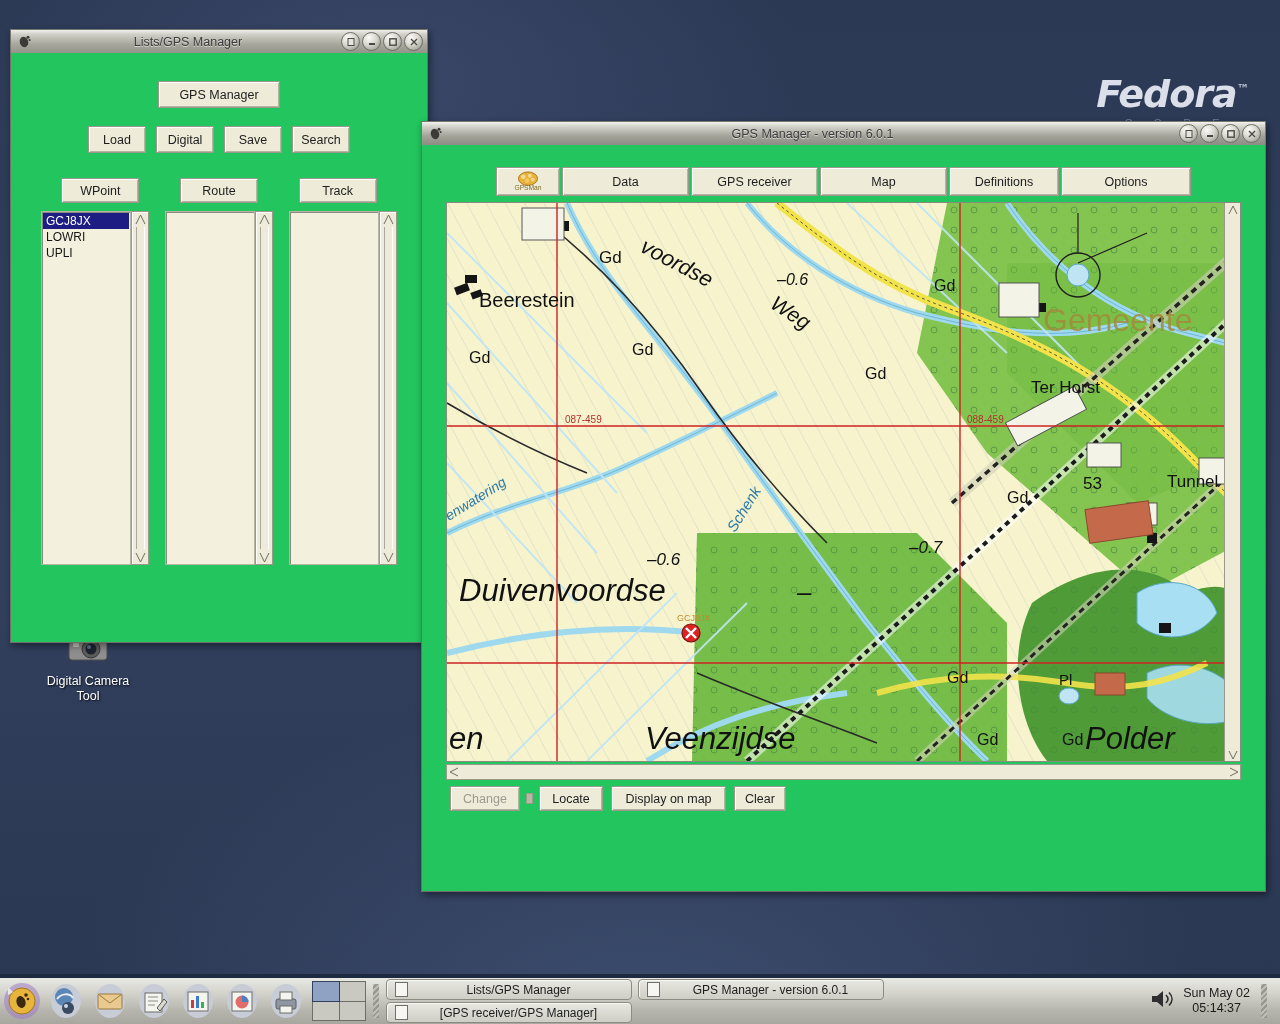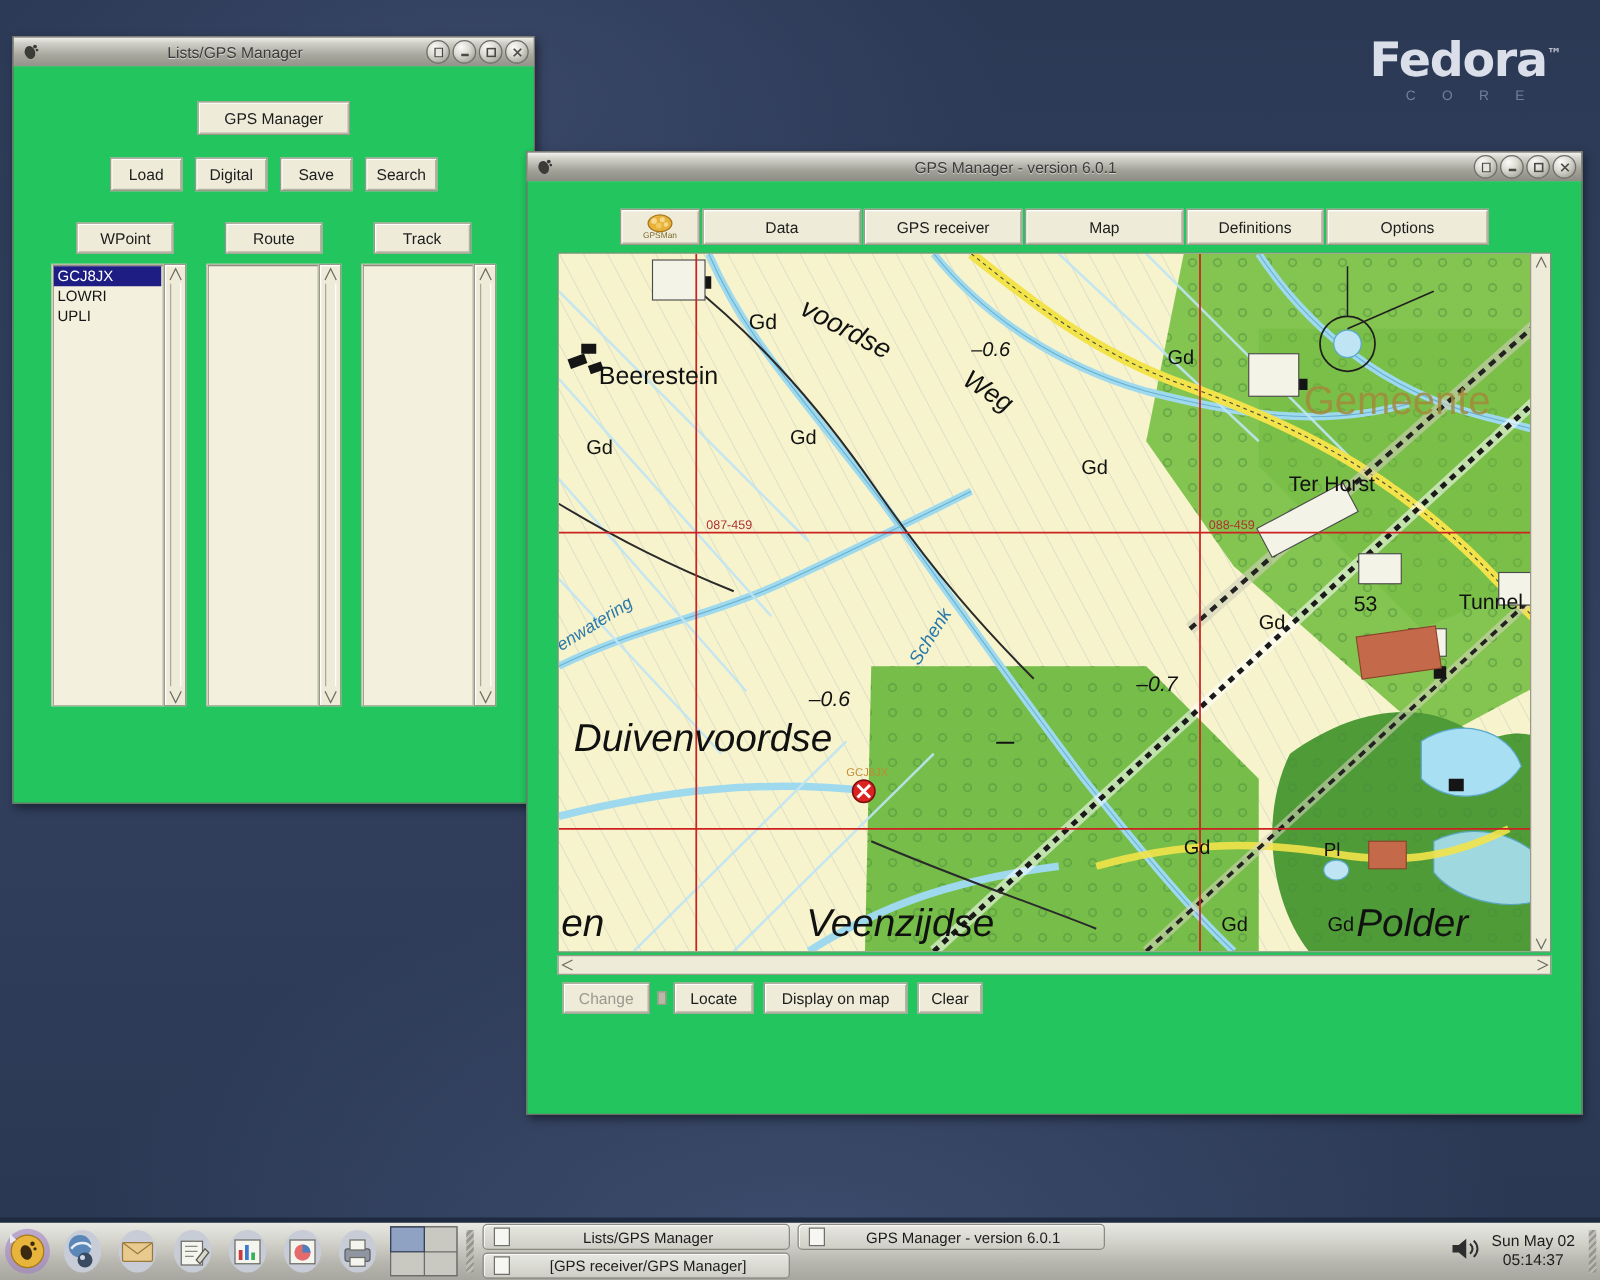--- a/index.html
+++ b/index.html
@@ -16,22 +16,22 @@
       radial-gradient(ellipse 900px 500px at 50% 100%, #3d4d6e 0%, rgba(61,77,110,0) 65%),
       radial-gradient(ellipse 700px 400px at 30% 8%, #3a4768 0%, rgba(58,71,104,0) 60%),
       linear-gradient(180deg,#2b3955 0%,#32405e 55%,#2a3752 100%);
   }
   #fedora-logo{
     position:absolute;right:18px;top:24px;width:180px;text-align:center;
     pointer-events:none;
   }
   #fedora-logo .fw{
     font-family:"DejaVu Sans",sans-serif;
-    font-weight:bold;font-size:38px;color:#e9edf6;
-    letter-spacing:-1px;line-height:38px;opacity:.92;
+    font-style:italic;font-weight:bold;font-size:38px;color:#e9edf6;
+    letter-spacing:-1px;line-height:38px;opacity:.92;margin-top:46px;
   }
   #fedora-logo .fw sup{font-size:12px;vertical-align:super;opacity:.8;}
   #fedora-logo .fc{
     font-size:11px;letter-spacing:9px;color:#7e8aa6;margin-top:4px;
     padding-left:9px;opacity:.85;
   }
   
   #desk-icon{
     position:absolute;left:30px;top:618px;width:116px;text-align:center;cursor:pointer;
   }
@@ -179,33 +179,50 @@
   .taskbtn{
     height:19px;border-radius:4px;display:flex;align-items:center;gap:6px;padding:0 8px;
     background:linear-gradient(180deg,#e8e8e2 0%,#cecec6 100%);
     border:1px solid #8b8b83;font-size:12px;color:#1c1c1c;cursor:pointer;
     box-shadow:inset 1px 1px 0 rgba(255,255,255,.7);
   }
   .taskbtn .tk{flex:1;text-align:center;white-space:nowrap;overflow:hidden;}
   .taskbtn .tdoc{
     width:11px;height:13px;background:#f6f6f2;border:1px solid #70706a;flex:none;
   }
-  #tray{display:flex;align-items:center;gap:8px;}
+  #tray{display:flex;align-items:center;gap:8px;padding-right:10px;}
   #clock{font-size:12.5px;color:#1c1c1c;line-height:15px;text-align:center;}
 </style>
 </head>
 <body>
 
 <div id="desktop">
 
   <div id="fedora-logo">
     <div class="fw"><span>Fedora</span><sup>™</sup></div>
     <div class="fc">C O R E</div>
   </div>
 
+  <div id="desk-icon">
+    <div class="ic">
+      <svg width="50" height="46" viewBox="0 0 50 46">
+        <ellipse cx="25" cy="11" rx="14" ry="9" fill="#d7d9dd" stroke="#7d8086"></ellipse>
+        <rect x="6" y="15" width="38" height="23" rx="3" fill="#8e8e8e" stroke="#4c4c4c"></rect>
+        <rect x="9" y="13" width="10" height="5" rx="1.5" fill="#6f6f6f" stroke="#444"></rect>
+        <circle cx="28" cy="27" r="9" fill="#5d5d5d" stroke="#353535"></circle>
+        <circle cx="28" cy="27" r="5.5" fill="#1d2430"></circle>
+        <circle cx="26" cy="25" r="2" fill="#6c84a8" opacity=".8"></circle>
+        <rect x="10" y="21" width="6" height="4" rx="1" fill="#c7c7c2"></rect>
+      </svg>
+    </div>
+    <div class="lbl">
+      <span>Digital Camera</span><br>
+      <span>Tool</span>
+    </div>
+  </div>
 
   <div class="win inactive" id="win-lists">
     <div class="titlebar">
       <div class="tb-icon">
         <svg width="15" height="15" viewBox="0 0 15 15">
           <ellipse cx="7" cy="8" rx="4.2" ry="5.2" fill="#3b3b38" transform="rotate(-18 7 8)"></ellipse>
           <circle cx="11" cy="3.2" r="1.5" fill="#3b3b38"></circle>
           <circle cx="12.6" cy="6" r="1.1" fill="#3b3b38"></circle>
         </svg>
       </div>

